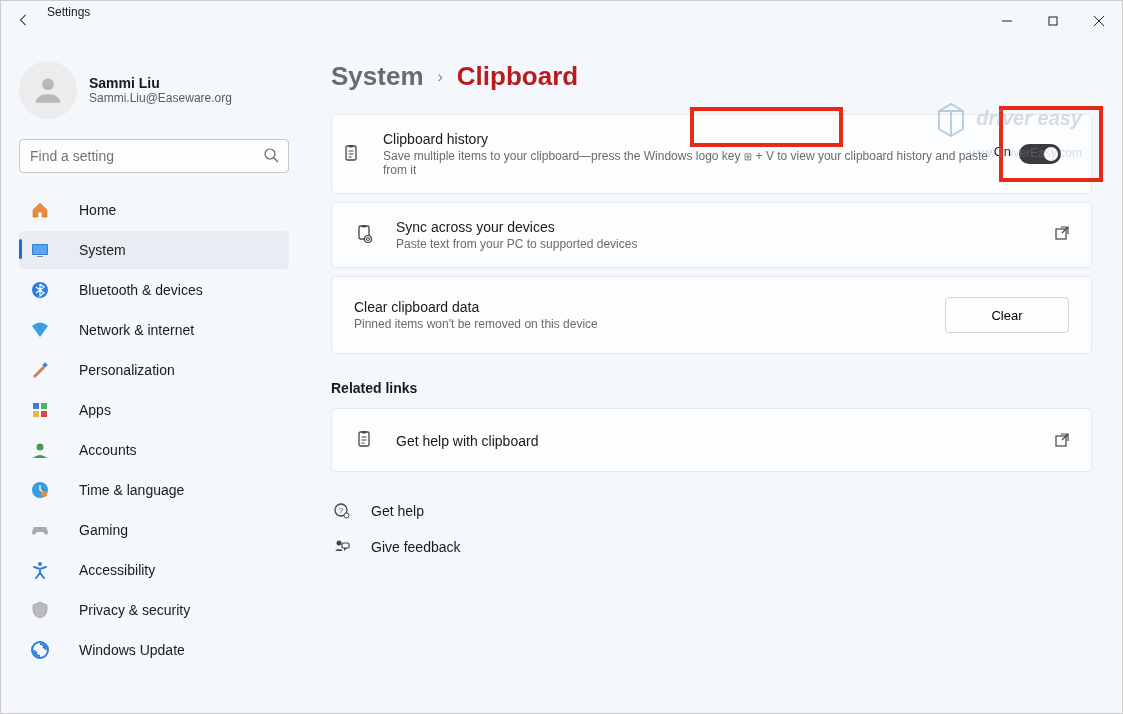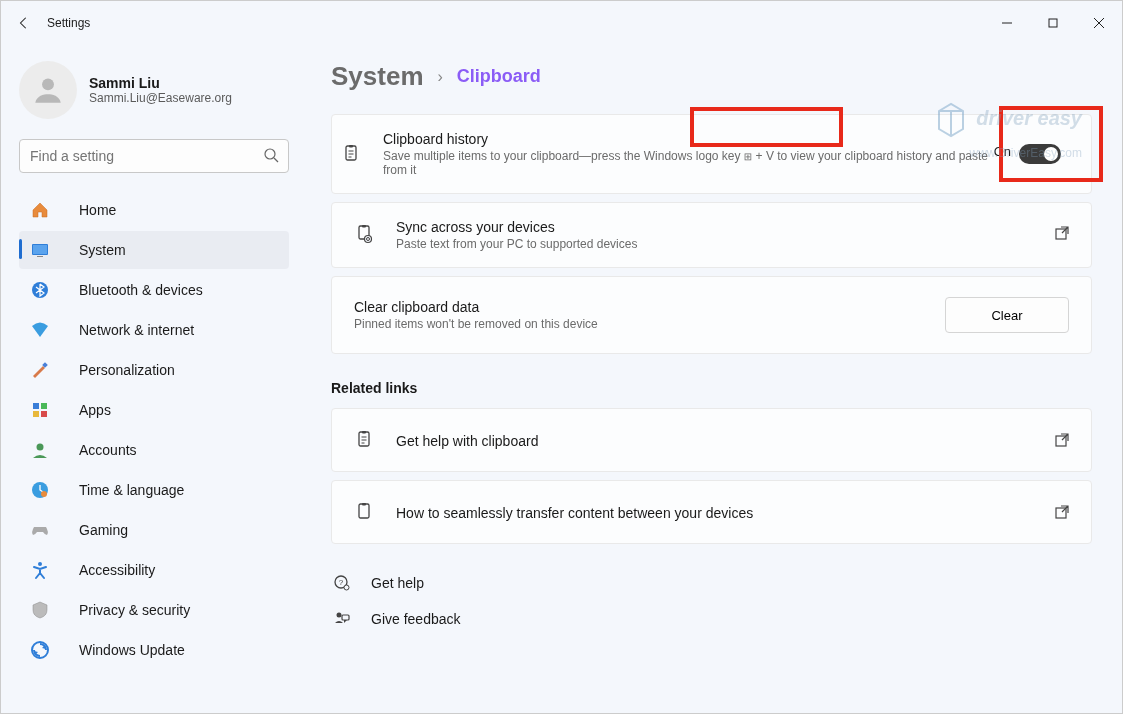--- a/index.html
+++ b/index.html
@@ -1,18 +1,18 @@
 <!DOCTYPE html>
 <html><head>
 <meta charset="utf-8">
 <style>
 * { margin:0; padding:0; box-sizing:border-box; font-family:"Segoe UI Variable","Segoe UI",Arial,sans-serif; }
 body { background:#fff; color:#1a1a1a; }
 .window { width:1123px; height:714px; background:#f4f7fc; border:1px solid #ccc; display:flex; flex-direction:column; }
-.titlebar { height:40px; display:flex; align-items:center; padding:4px 0 0 8px; background:#f4f7fc; }
+.titlebar { height:40px; display:flex; padding:4px 0 0 8px; background:#f4f7fc; }
 .back-arrow { width:30px; height:30px; display:flex; align-items:center; justify-content:center; margin-right:8px; cursor:pointer; }
 .title { font-size:12px; color:#1a1a1a; }
 .win-controls { margin-left:auto; display:flex; }
 .win-btn { width:46px; height:32px; display:flex; align-items:center; justify-content:center; font-size:12px; cursor:pointer; }
 .main { flex:1; display:flex; overflow:hidden; }
 .sidebar { width:300px; padding:20px 12px 12px 18px; display:flex; flex-direction:column; }
 .profile { display:flex; align-items:center; margin-bottom:20px; }
 .avatar { width:58px; height:58px; border-radius:50%; background:#ececec; display:flex; align-items:center; justify-content:center; margin-right:12px; }
 .avatar svg { width:34px; height:34px; }
 .profile-name { font-size:14px; font-weight:600; color:#1a1a1a; }
@@ -22,21 +22,21 @@
 .search-icon { position:absolute; right:10px; top:8px; color:#666; }
 .nav { display:flex; flex-direction:column; }
 .nav-item { height:38px; display:flex; align-items:center; padding:0 10px; border-radius:4px; font-size:14px; color:#1a1a1a; cursor:pointer; position:relative; margin-bottom:2px;gap:12px; }
 .nav-item.active { background:#e9ecf2; }
 .nav-item.active::before { content:""; position:absolute; left:0; top:8px; width:3px; height:20px; background:#1f6dd0; border-radius:2px; }
 .nav-icon { width:22px; height:22px; margin-right:16px; display:flex; align-items:center; justify-content:center; }
 .content { flex:1; padding:16px 30px 20px 30px; overflow-y:auto; }
 .breadcrumb { display:flex; align-items:center; margin-bottom:22px; margin-top:4px; }
 .breadcrumb-parent { font-size:26px; color:#6b6b6b; font-weight:600; }
 .breadcrumb-sep { margin:0 14px; color:#888; font-size:16px; }
-.breadcrumb-current { font-size:18px; font-weight:600; color:#8b5cf6; }
+.breadcrumb-current { font-size:26px; font-weight:600; color:#b91c1c; }
 .card { background:#fcfdfe; border:1px solid #e9e9e9; border-radius:4px; padding:16px 22px; margin-bottom:8px; display:flex; align-items:center; position:relative; }
 .card-icon { width:22px; height:22px; margin-right:20px; color:#444; flex-shrink:0; }
 .card-body { flex:1; min-width:0; }
 .card-title { font-size:14px; color:#1a1a1a; margin-bottom:2px; }
 .card-desc { font-size:12px; color:#6b6b6b; }
 .toggle-wrap { display:flex; align-items:flex-start; gap:8px; }
 .toggle-label { font-size:13px; color:#1a1a1a; }
 .toggle { width:42px; height:20px; border-radius:10px; background:#3b3b3b; position:relative; }
 .toggle::after { content:""; position:absolute; right:3px; top:3px; width:14px; height:14px; border-radius:50%; background:#fff; }
 .highlight-box-1 { position:absolute; border:4px solid #e8291a; top:-8px; left:358px; width:153px; height:40px; pointer-events:none; }
@@ -284,31 +284,20 @@
               <line x1="7.5" y1="11" x2="12.5" y2="11" stroke="#444"></line>
               <line x1="7.5" y1="14" x2="10.5" y2="14" stroke="#444"></line>
             </svg></span>
         <span class="card-title">Get help with clipboard</span>
         <span class="external-icon"><svg width="14" height="14" viewBox="0 0 14 14">
               <rect x="1" y="3" width="10" height="10" stroke="#444" stroke-width="1.2" fill="none"></rect>
               <path d="M6 1 H13 V8 M13 1 L7 7" stroke="#444" stroke-width="1.2" fill="none"></path>
             </svg></span>
       </div>
 
-      <div class="link-card">
-        <span class="card-icon"><svg width="20" height="20" viewBox="0 0 20 20">
-              <rect x="5" y="3" width="10" height="14" rx="1.5" stroke="#444" stroke-width="1.3" fill="none"></rect>
-              <rect x="8" y="2" width="4" height="2.5" rx="1" fill="#444"></rect>
-            </svg></span>
-        <span class="card-title">How to seamlessly transfer content between your devices</span>
-        <span class="external-icon"><svg width="14" height="14" viewBox="0 0 14 14">
-              <rect x="1" y="3" width="10" height="10" stroke="#444" stroke-width="1.2" fill="none"></rect>
-              <path d="M6 1 H13 V8 M13 1 L7 7" stroke="#444" stroke-width="1.2" fill="none"></path>
-            </svg></span>
-      </div>
 
       <div class="footer-links">
         <div class="footer-link">
           <span class="nav-icon">
               <svg width="18" height="18" viewBox="0 0 18 18">
                 <circle cx="8" cy="8" r="6" stroke="#444" stroke-width="1.3" fill="none"></circle>
                 <text x="8" y="11" font-size="8" text-anchor="middle" fill="#444">?</text>
                 <circle cx="13.5" cy="13.5" r="2.5" stroke="#444" stroke-width="1" fill="#f4f7fc"></circle>
               </svg>
             </span>

